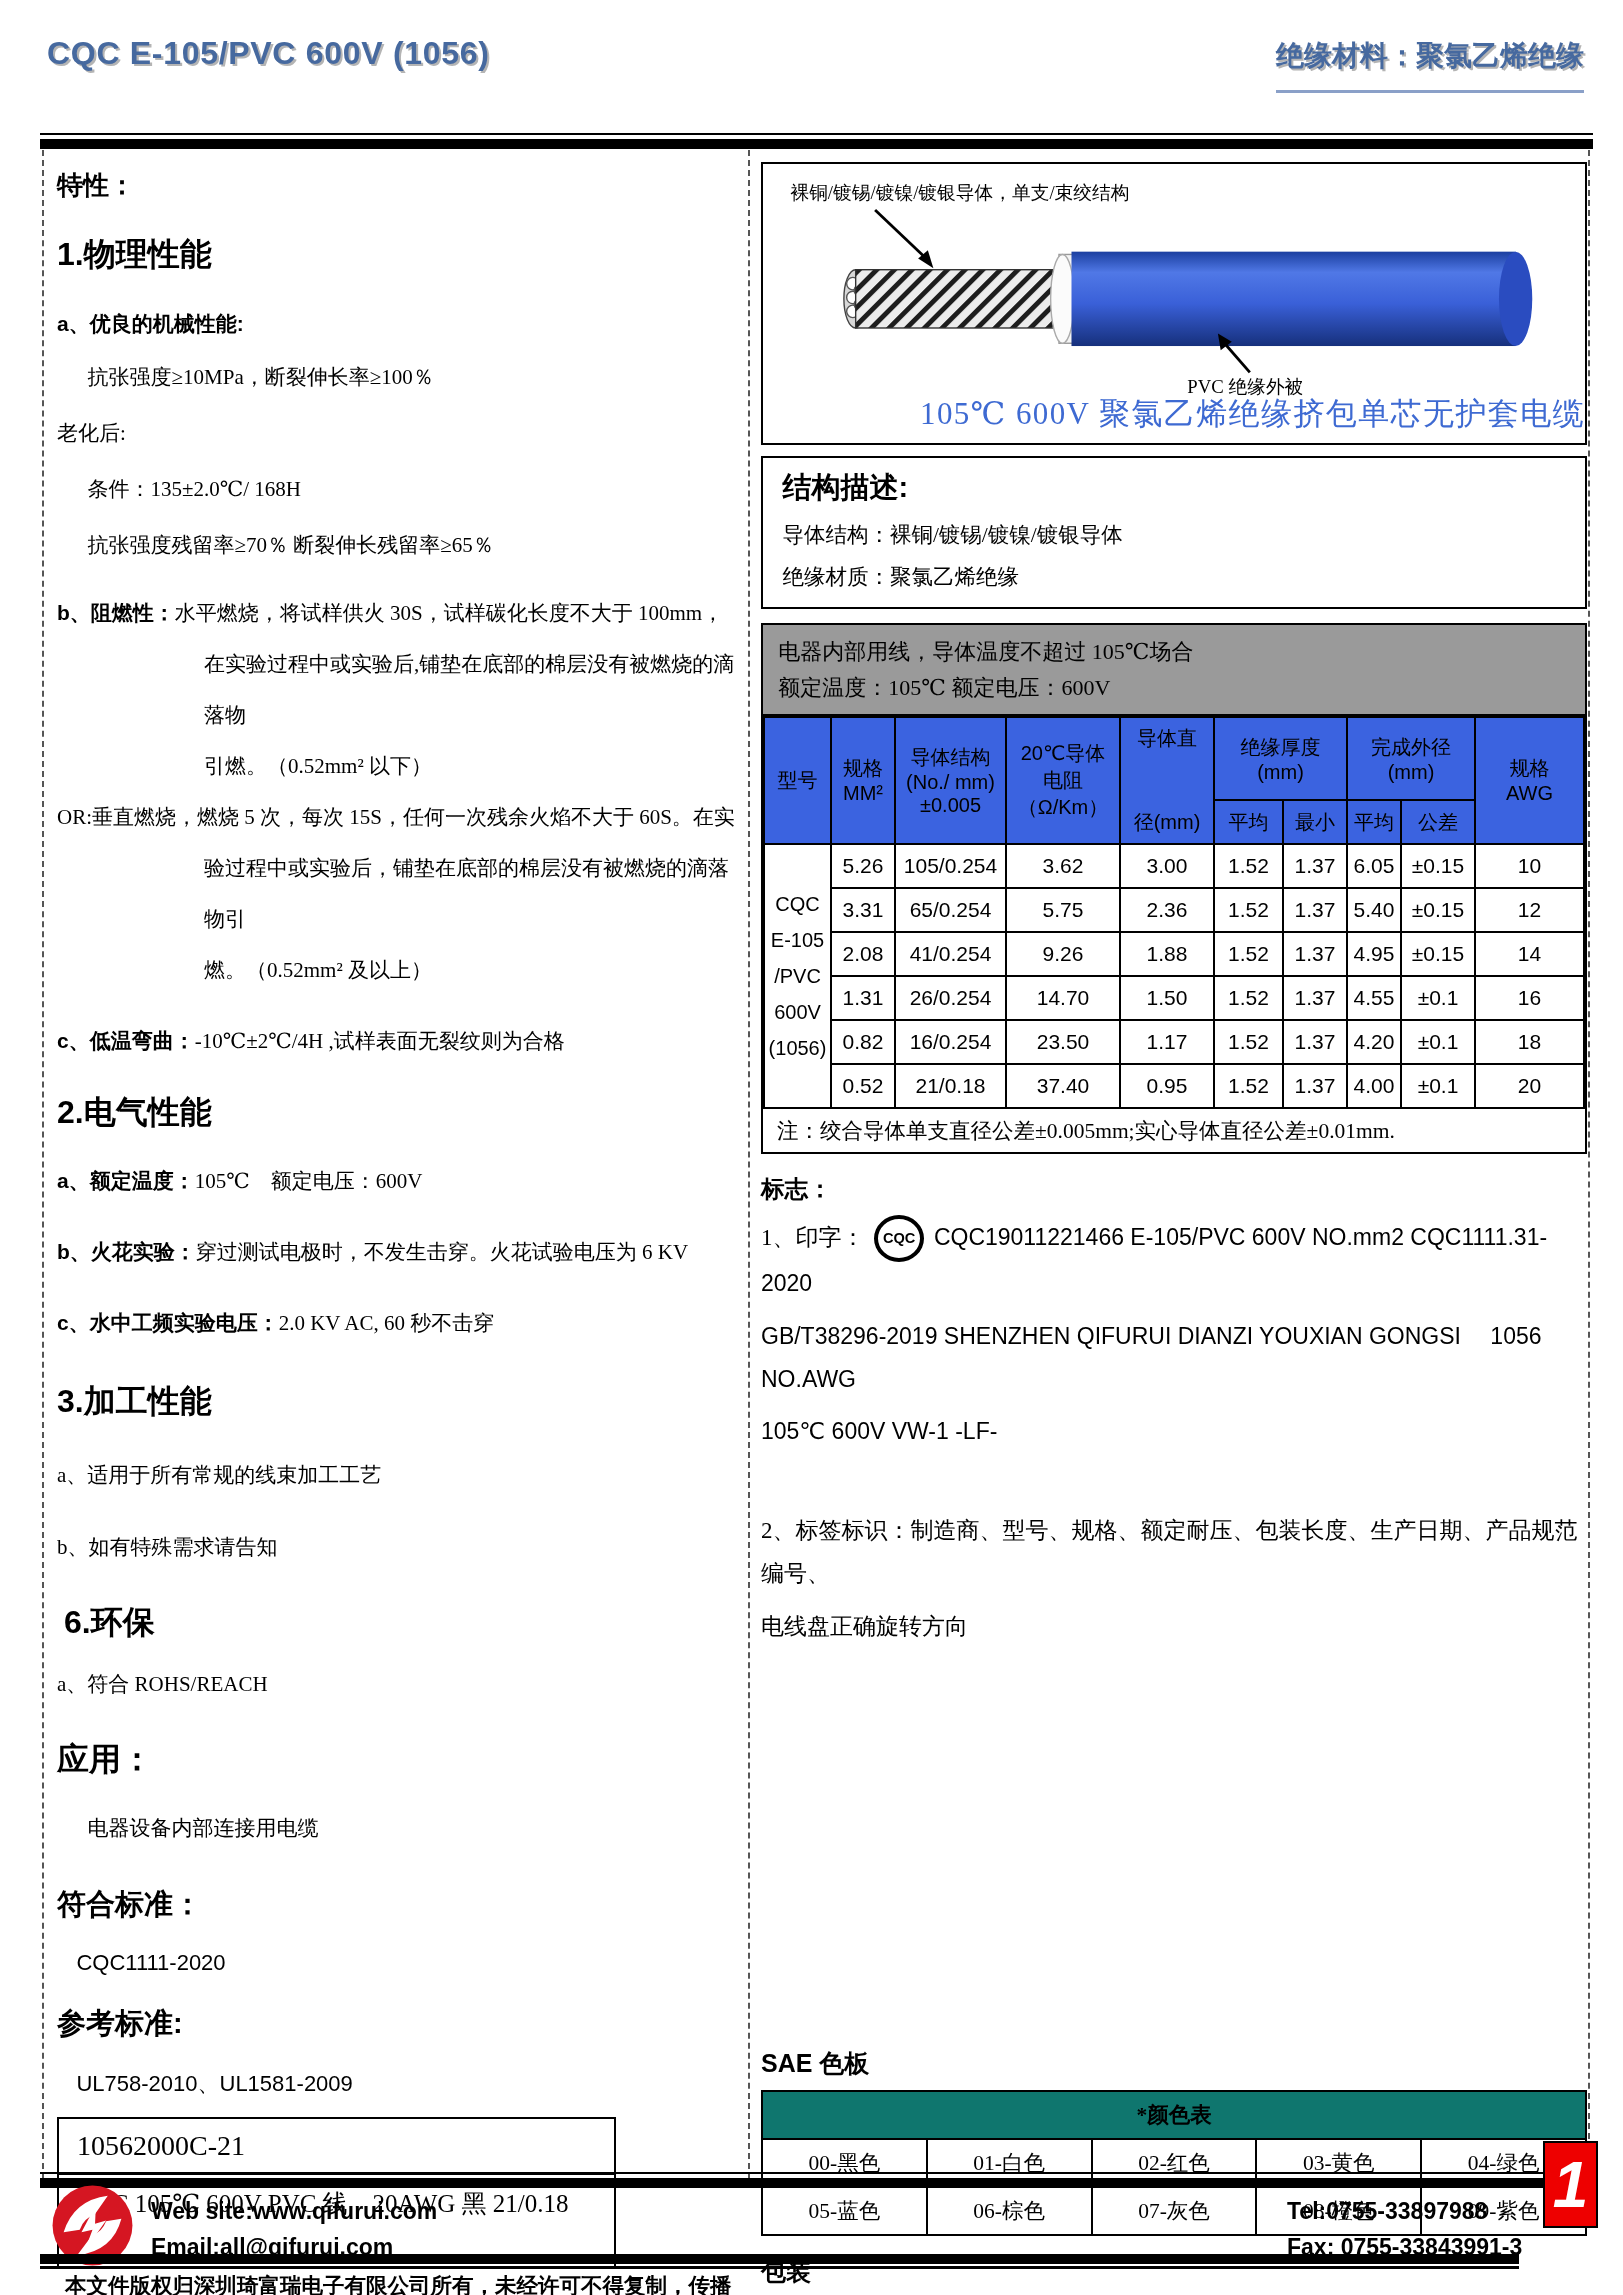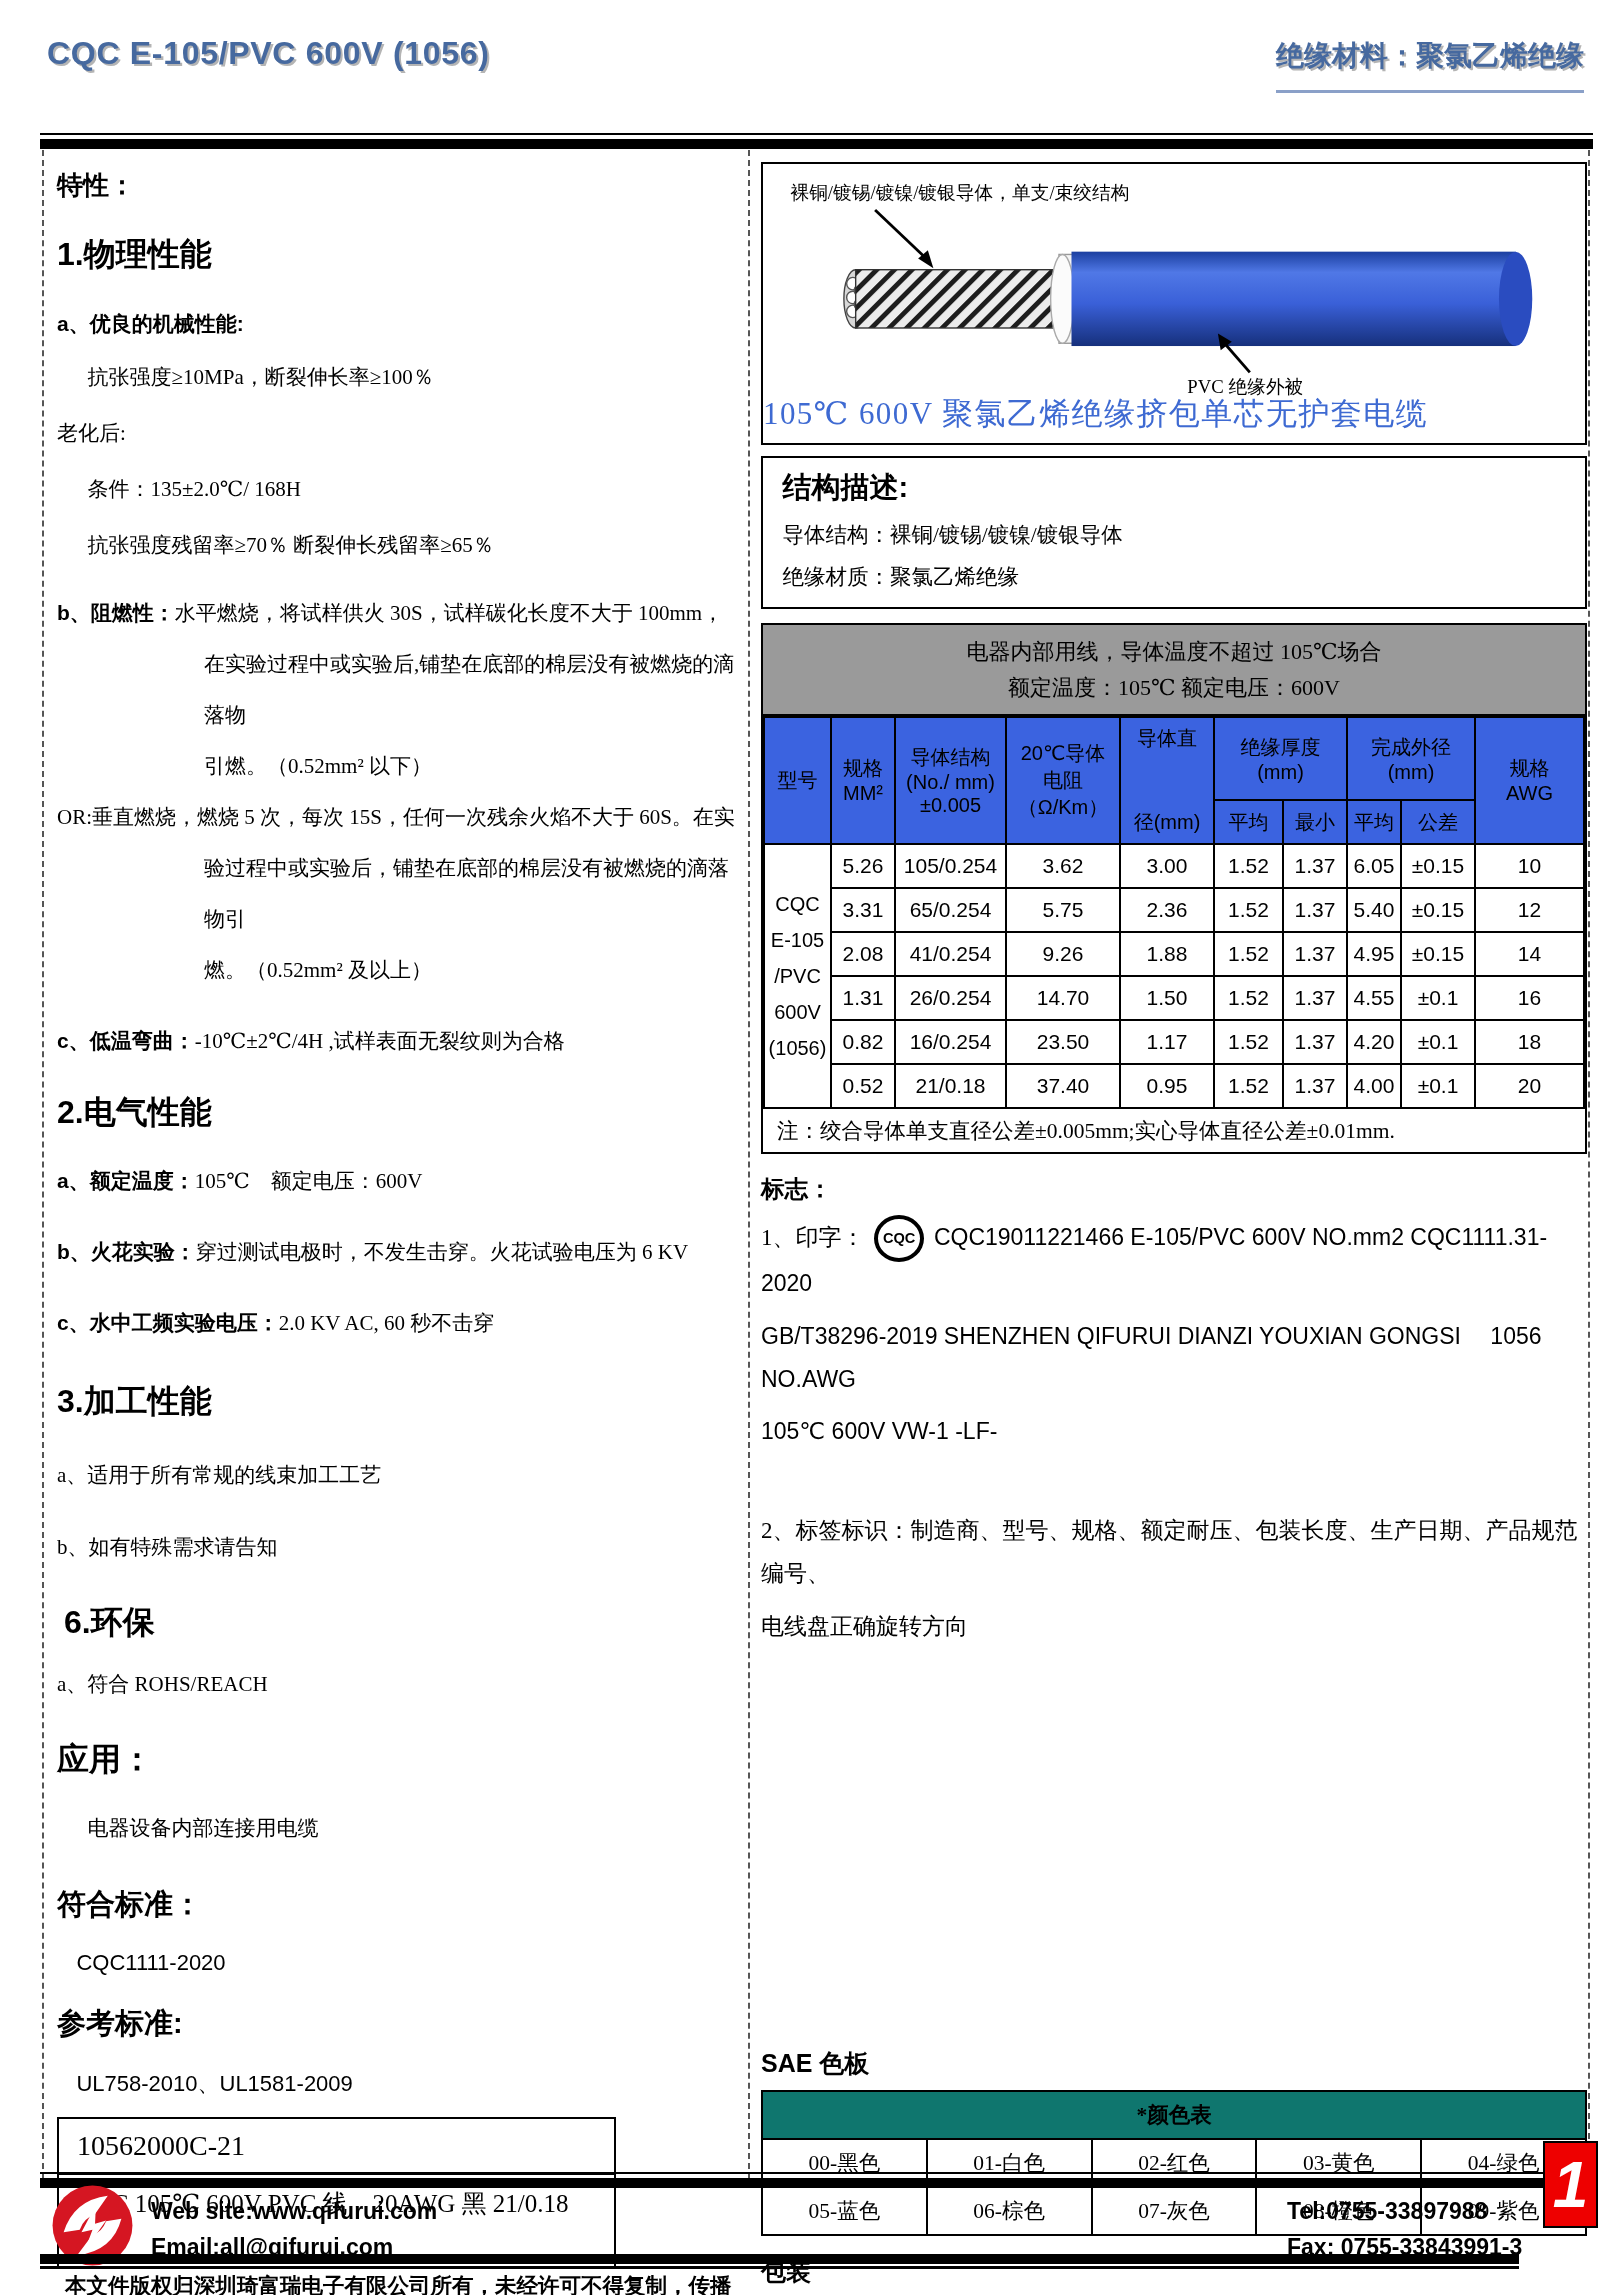--- a/index.html
+++ b/index.html
@@ -34,29 +34,29 @@
   .hang{padding-left:147px;}
   .lh74{line-height:51px;}
 
   
   .code-box{border:2.1px solid #000;width:555px;margin-top:18px;}
   .code-box .r1{padding:11px 18px;font-size:28px;border-bottom:2.1px solid #000;}
   .code-box .r2{padding:12.5px 18px;font-size:25px;}
 
   
   .cable-box{border:2.1px solid #000;height:279px;position:relative;}
-  .cable-title{position:absolute;left:0;right:0;bottom:8.3px;text-align:left;font-size:31px;
+  .cable-title{position:absolute;left:0;right:0;bottom:8.3px;text-align:right;font-size:31px;
                color:#3e6ad2;letter-spacing:1.4px;font-family:"Liberation Serif","DejaVu Serif",serif;}
   .struct-box{border:2.1px solid #000;margin-top:11px;padding:9.7px 19.4px 16.7px;}
   .struct-h{font-size:29px;font-weight:bold;}
   .struct-line{font-size:21.5px;margin-top:12.5px;font-family:"Liberation Serif","DejaVu Serif",serif;}
 
   .spec-frame{border:2.1px solid #000;margin-top:14px;}
   .spec-cap{background:#9a9a9a;padding:8.3px 15.3px;font-size:22px;line-height:36px;
-            border-bottom:2.1px solid #000;font-family:"Liberation Serif","DejaVu Serif",serif;text-align:center;}
+            border-bottom:2.1px solid #000;font-family:"Liberation Serif","DejaVu Serif",serif;}
   .spec-table{width:100%;border-collapse:collapse;table-layout:fixed;text-align:center;}
   .spec-table th{background:#3b63e0;font-weight:normal;font-size:20px;border:2.1px solid #000;padding:1.4px 0;}
   .spec-table td{border:2.1px solid #000;font-size:21px;height:40px;}
   .spec-table .mdl{font-size:20px;line-height:36px;}
   .dia-split{display:flex;flex-direction:column;justify-content:space-between;height:111px;padding:5.6px 0;}
   .spec-note{padding:7px 14px;font-size:21.5px;font-family:"Liberation Serif","DejaVu Serif",serif;}
 
   .mark{margin-top:19.4px;}
   .mark-h{font-size:23.6px;font-weight:bold;margin-top:8px;}
   .mark-line{font-size:23px;margin-top:9.7px;line-height:43px;}

